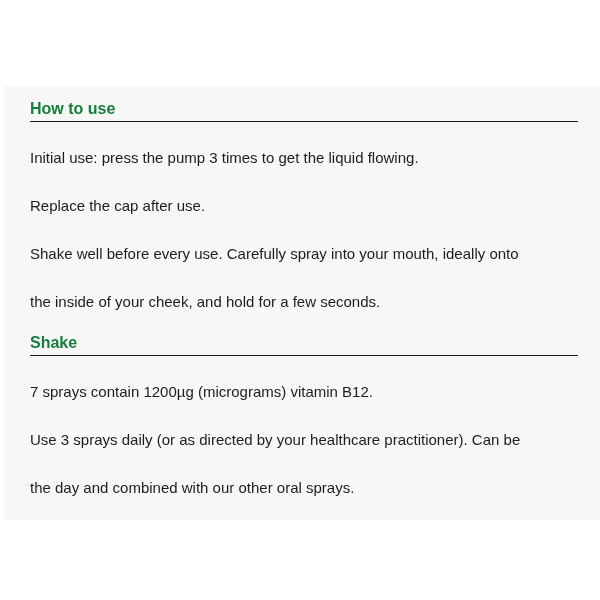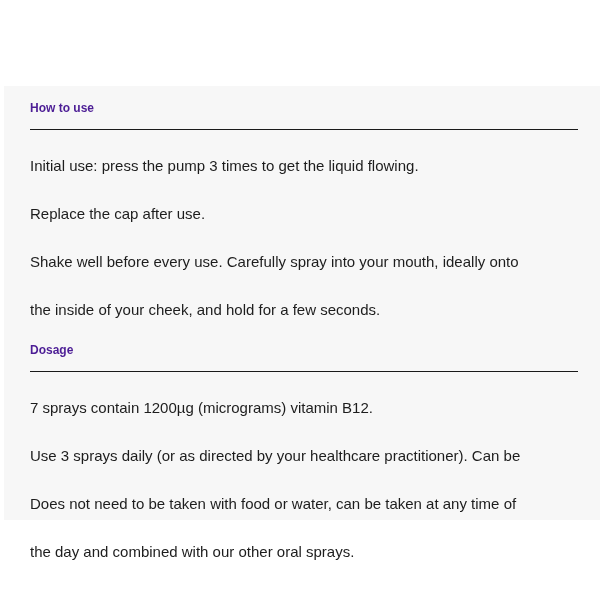--- a/index.html
+++ b/index.html
@@ -20,25 +20,25 @@
     position: absolute;
     left: 4px;
     top: 86px;
     width: 596px;
     height: 434px;
     background: #f7f7f7;
     padding: 14px 22px 0 26px;
   }
   .section-title {
     margin: 0;
-    font-size: 12px;
+    font-size: 16px;
     line-height: 17px;
     font-weight: 700;
-    color: #4c1d95;
-    padding-bottom: 12px;
+    color: #15803d;
+    padding-bottom: 4px;
     border-bottom: 1.5px solid #1a1a1a;
   }
   .section-dosage .section-title-wrap { margin-top: 20px; }
   .para {
     margin: 18px 0 0 0;
     font-size: 15px;
     line-height: 24px;
     font-weight: 400;
     color: #1d1d1d;
   }
@@ -67,30 +67,29 @@
           </p>
           <p class="para">
             <span class="line">Shake well before every use. Carefully spray into your mouth, ideally onto</span>
             <span class="line">the inside of your cheek, and hold for a few seconds.</span>
           </p>
         </div>
     </section>
 
     <section class="section section-dosage">
       <div class="section-title-wrap">
-        <h2 class="section-title">Dosage</h2>
+        <h2 class="section-title">Shake</h2>
       </div>
       <div class="paragraphs">
           <p class="para">
             <span class="line">7 sprays contain 1200µg (micrograms) vitamin B12.</span>
           </p>
           <p class="para">
             <span class="line">Use 3 sprays daily (or as directed by your healthcare practitioner). Can be</span>
           </p>
           <p class="para">
-            <span class="line">Does not need to be taken with food or water, can be taken at any time of</span>
             <span class="line">the day and combined with our other oral sprays.</span>
           </p>
         </div>
     </section>
 
   </div>
 </div>
 
 </body></html>

